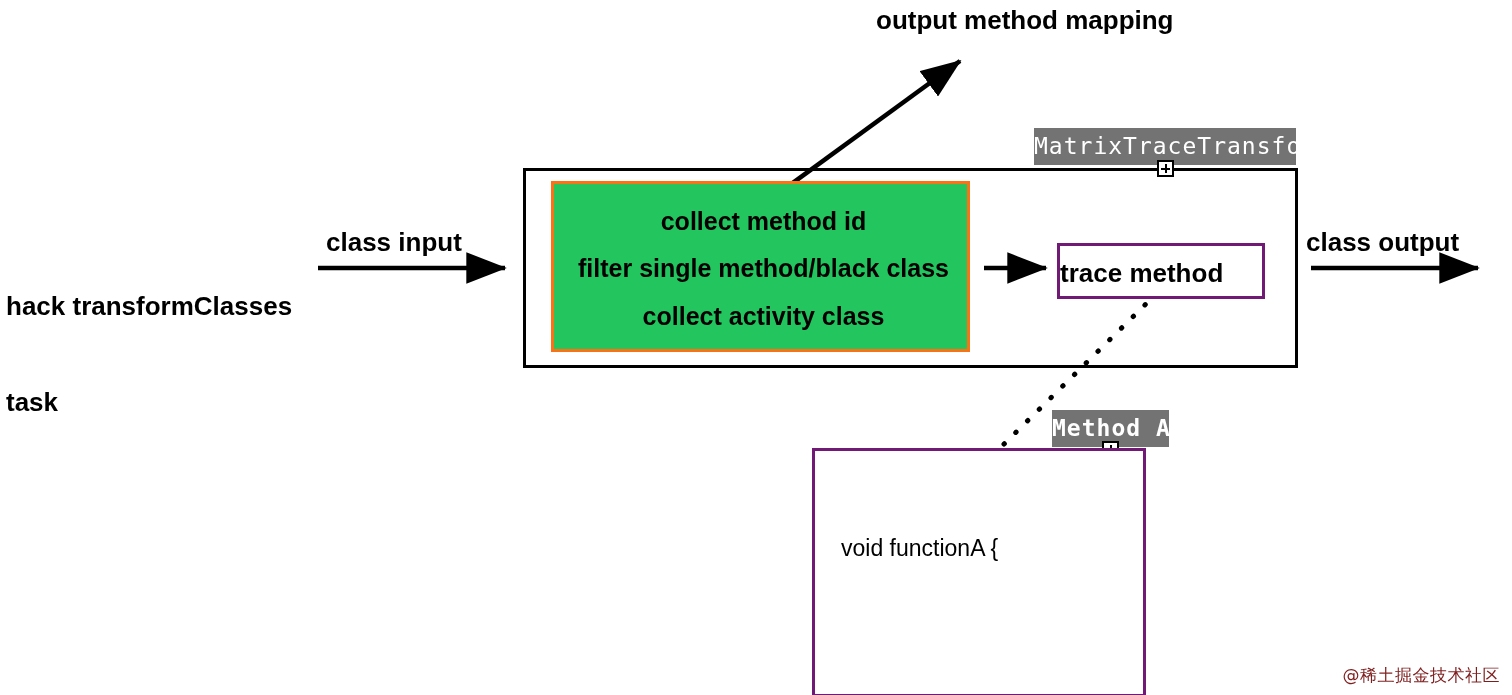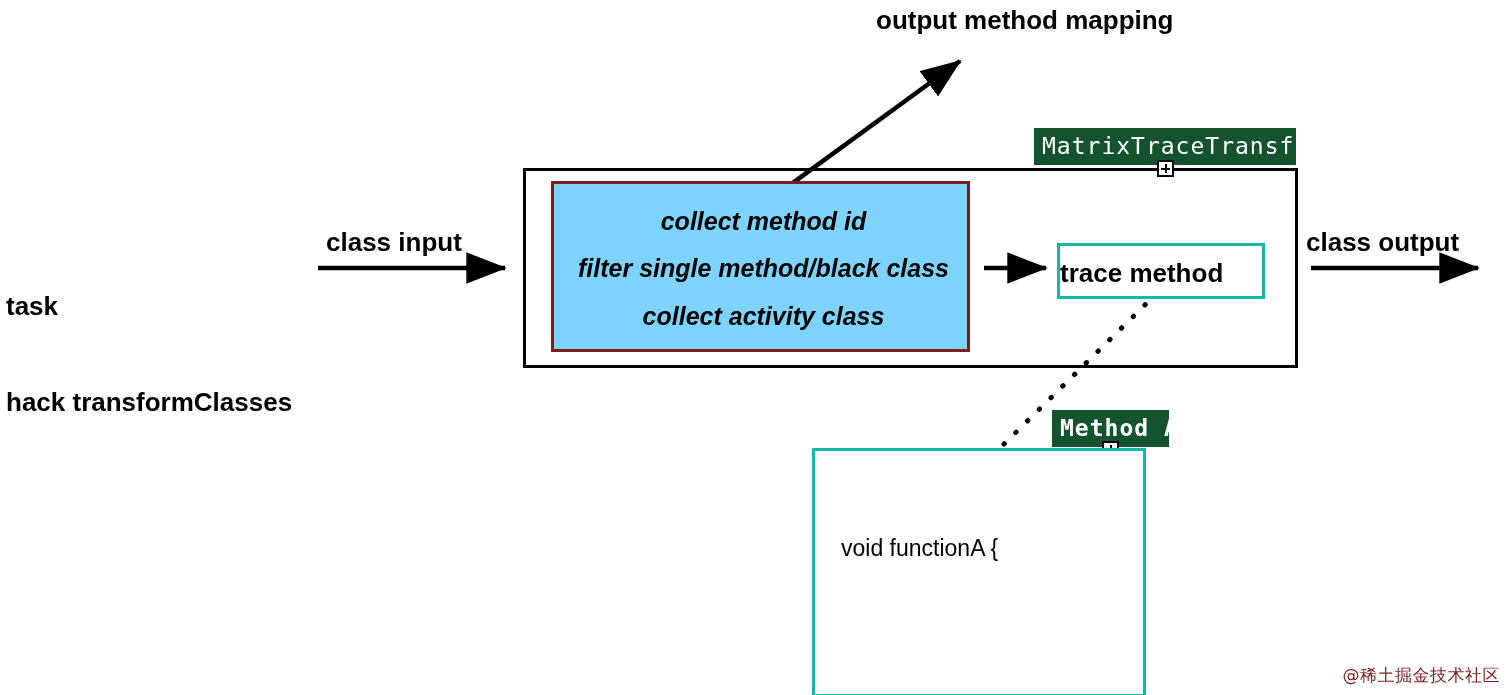--- a/index.html
+++ b/index.html
@@ -64,41 +64,40 @@
 
   
   .box-outer {
     position: absolute;
     border: 3px solid #000;
     background: transparent;
     box-sizing: border-box;
   }
   .box-inner {
     position: absolute;
-    border: 3px solid #7f1d1d;
-    background: #7dd3fc;
-    box-sizing: border-box;
-    font-style: italic;
+    border: 3px solid #f97316;
+    background: #22c55e;
+    box-sizing: border-box;
   }
   .box-plain {
     position: absolute;
-    border: 3px solid #14b8a6;
+    border: 3px solid #701a75;
     background: #fff;
     box-sizing: border-box;
   }
 
   
   .group-tag {
     position: absolute;
-    background: #14532d;
+    background: #737373;
     color: #ffffff;
     font-family: "DejaVu Sans Mono", monospace;
     font-size: 23px;
     line-height: 36px;
-    padding: 0 8px;
+    padding: 0 0;
     letter-spacing: 1px;
     white-space: pre;
     box-sizing: border-box;
   }
 
   
   .plus-widget {
     position: absolute;
     width: 17px;
     height: 17px;
@@ -155,22 +154,22 @@
     <line x1="1311" y1="268" x2="1478" y2="268" stroke="#000" stroke-width="4.5" marker-end="url(#arrowhead)"></line>
 
     <line x1="757" y1="209" x2="960" y2="61" stroke="#000" stroke-width="4.5" marker-end="url(#arrowhead)"></line>
 
     <line x1="1157" y1="293" x2="1001" y2="447" stroke="#000" stroke-width="5" stroke-linecap="round" stroke-dasharray="0.5 16"></line>
   </svg>
 
   <div class="abs lbl-bold-lg" style="left:876px; top:4px; width:320px; text-align:left;">output method mapping</div>
 
   <div class="abs lbl-bold-lg" style="left:6px; top:226px; width:320px;">
+    <span class="inner-line">hack transformClasses</span>
     <span class="inner-line">task</span>
-    <span class="inner-line">hack transformClasses</span>
   </div>
 
   <div class="abs lbl-bold-lg" style="left:326px; top:226px; width:176px;">class input</div>
 
   <div class="abs lbl-bold-lg" style="left:1306px; top:226px; width:178px;">class output</div>
 
   <div class="box-outer" style="left:523px; top:168px; width:775px; height:200px;"></div>
 
   <div class="group-tag" style="left:1034px; top:128px; width:262px; height:37px; text-align:left;">MatrixTraceTransform</div>
 

